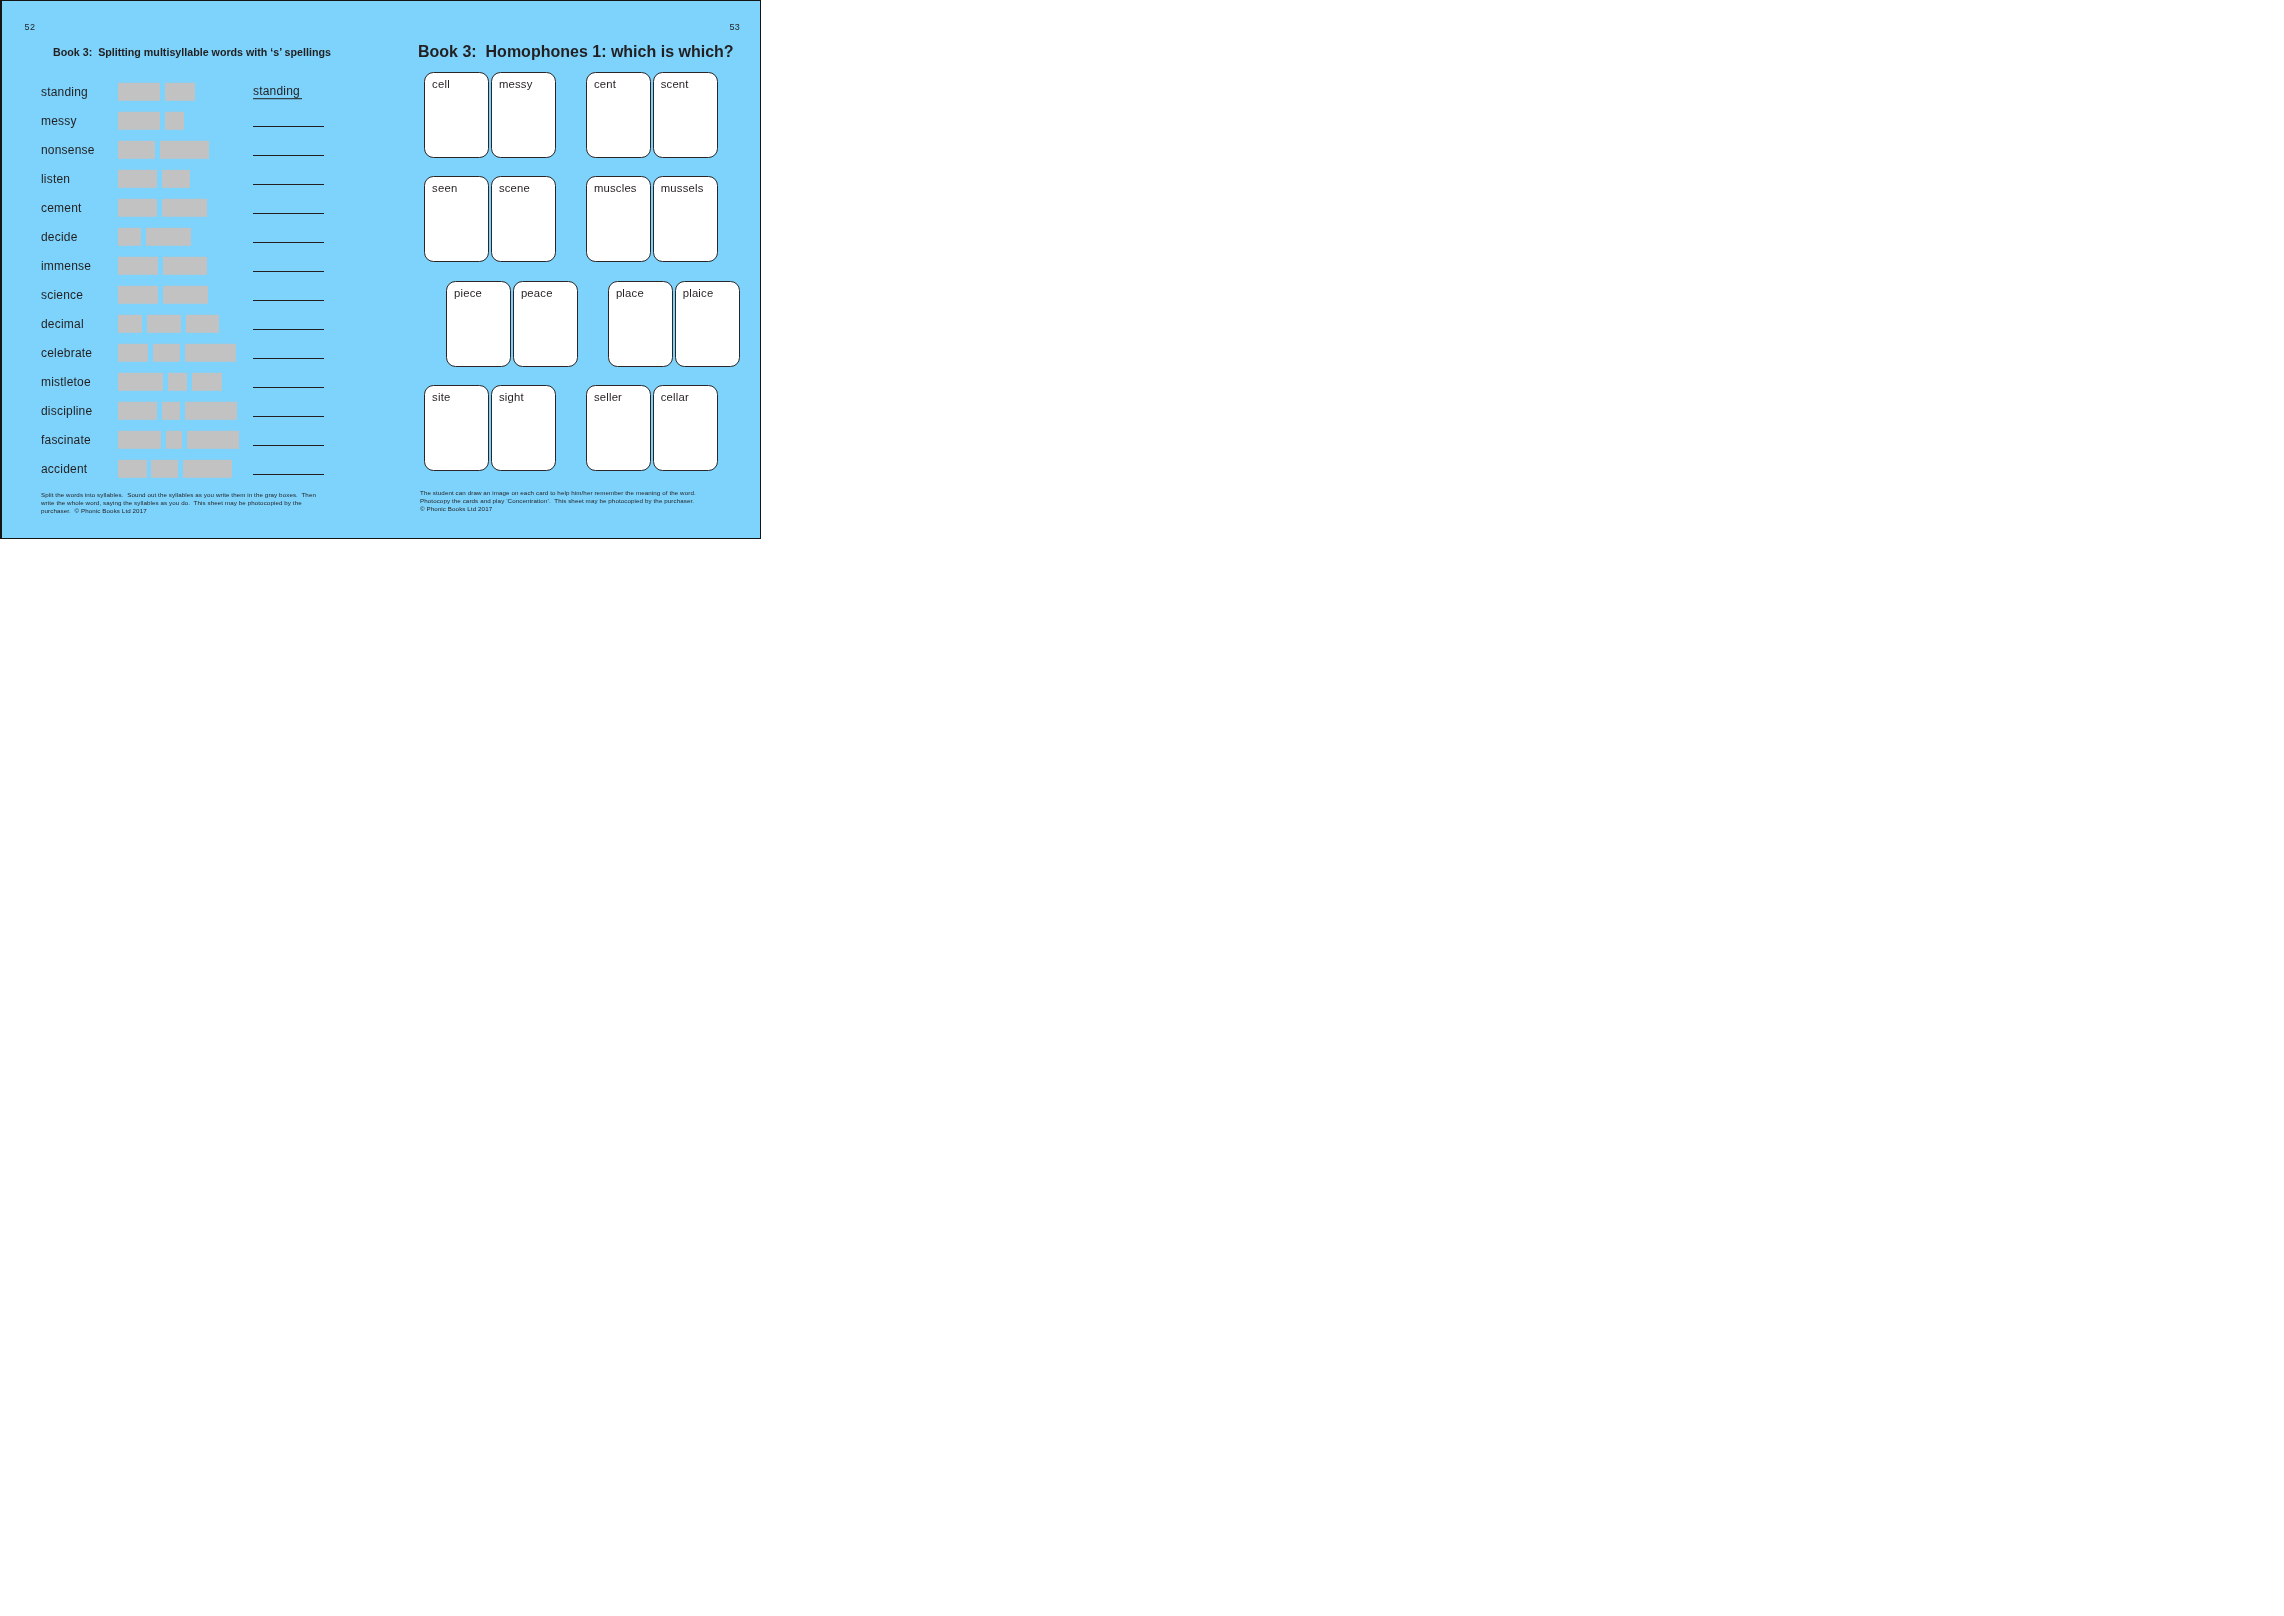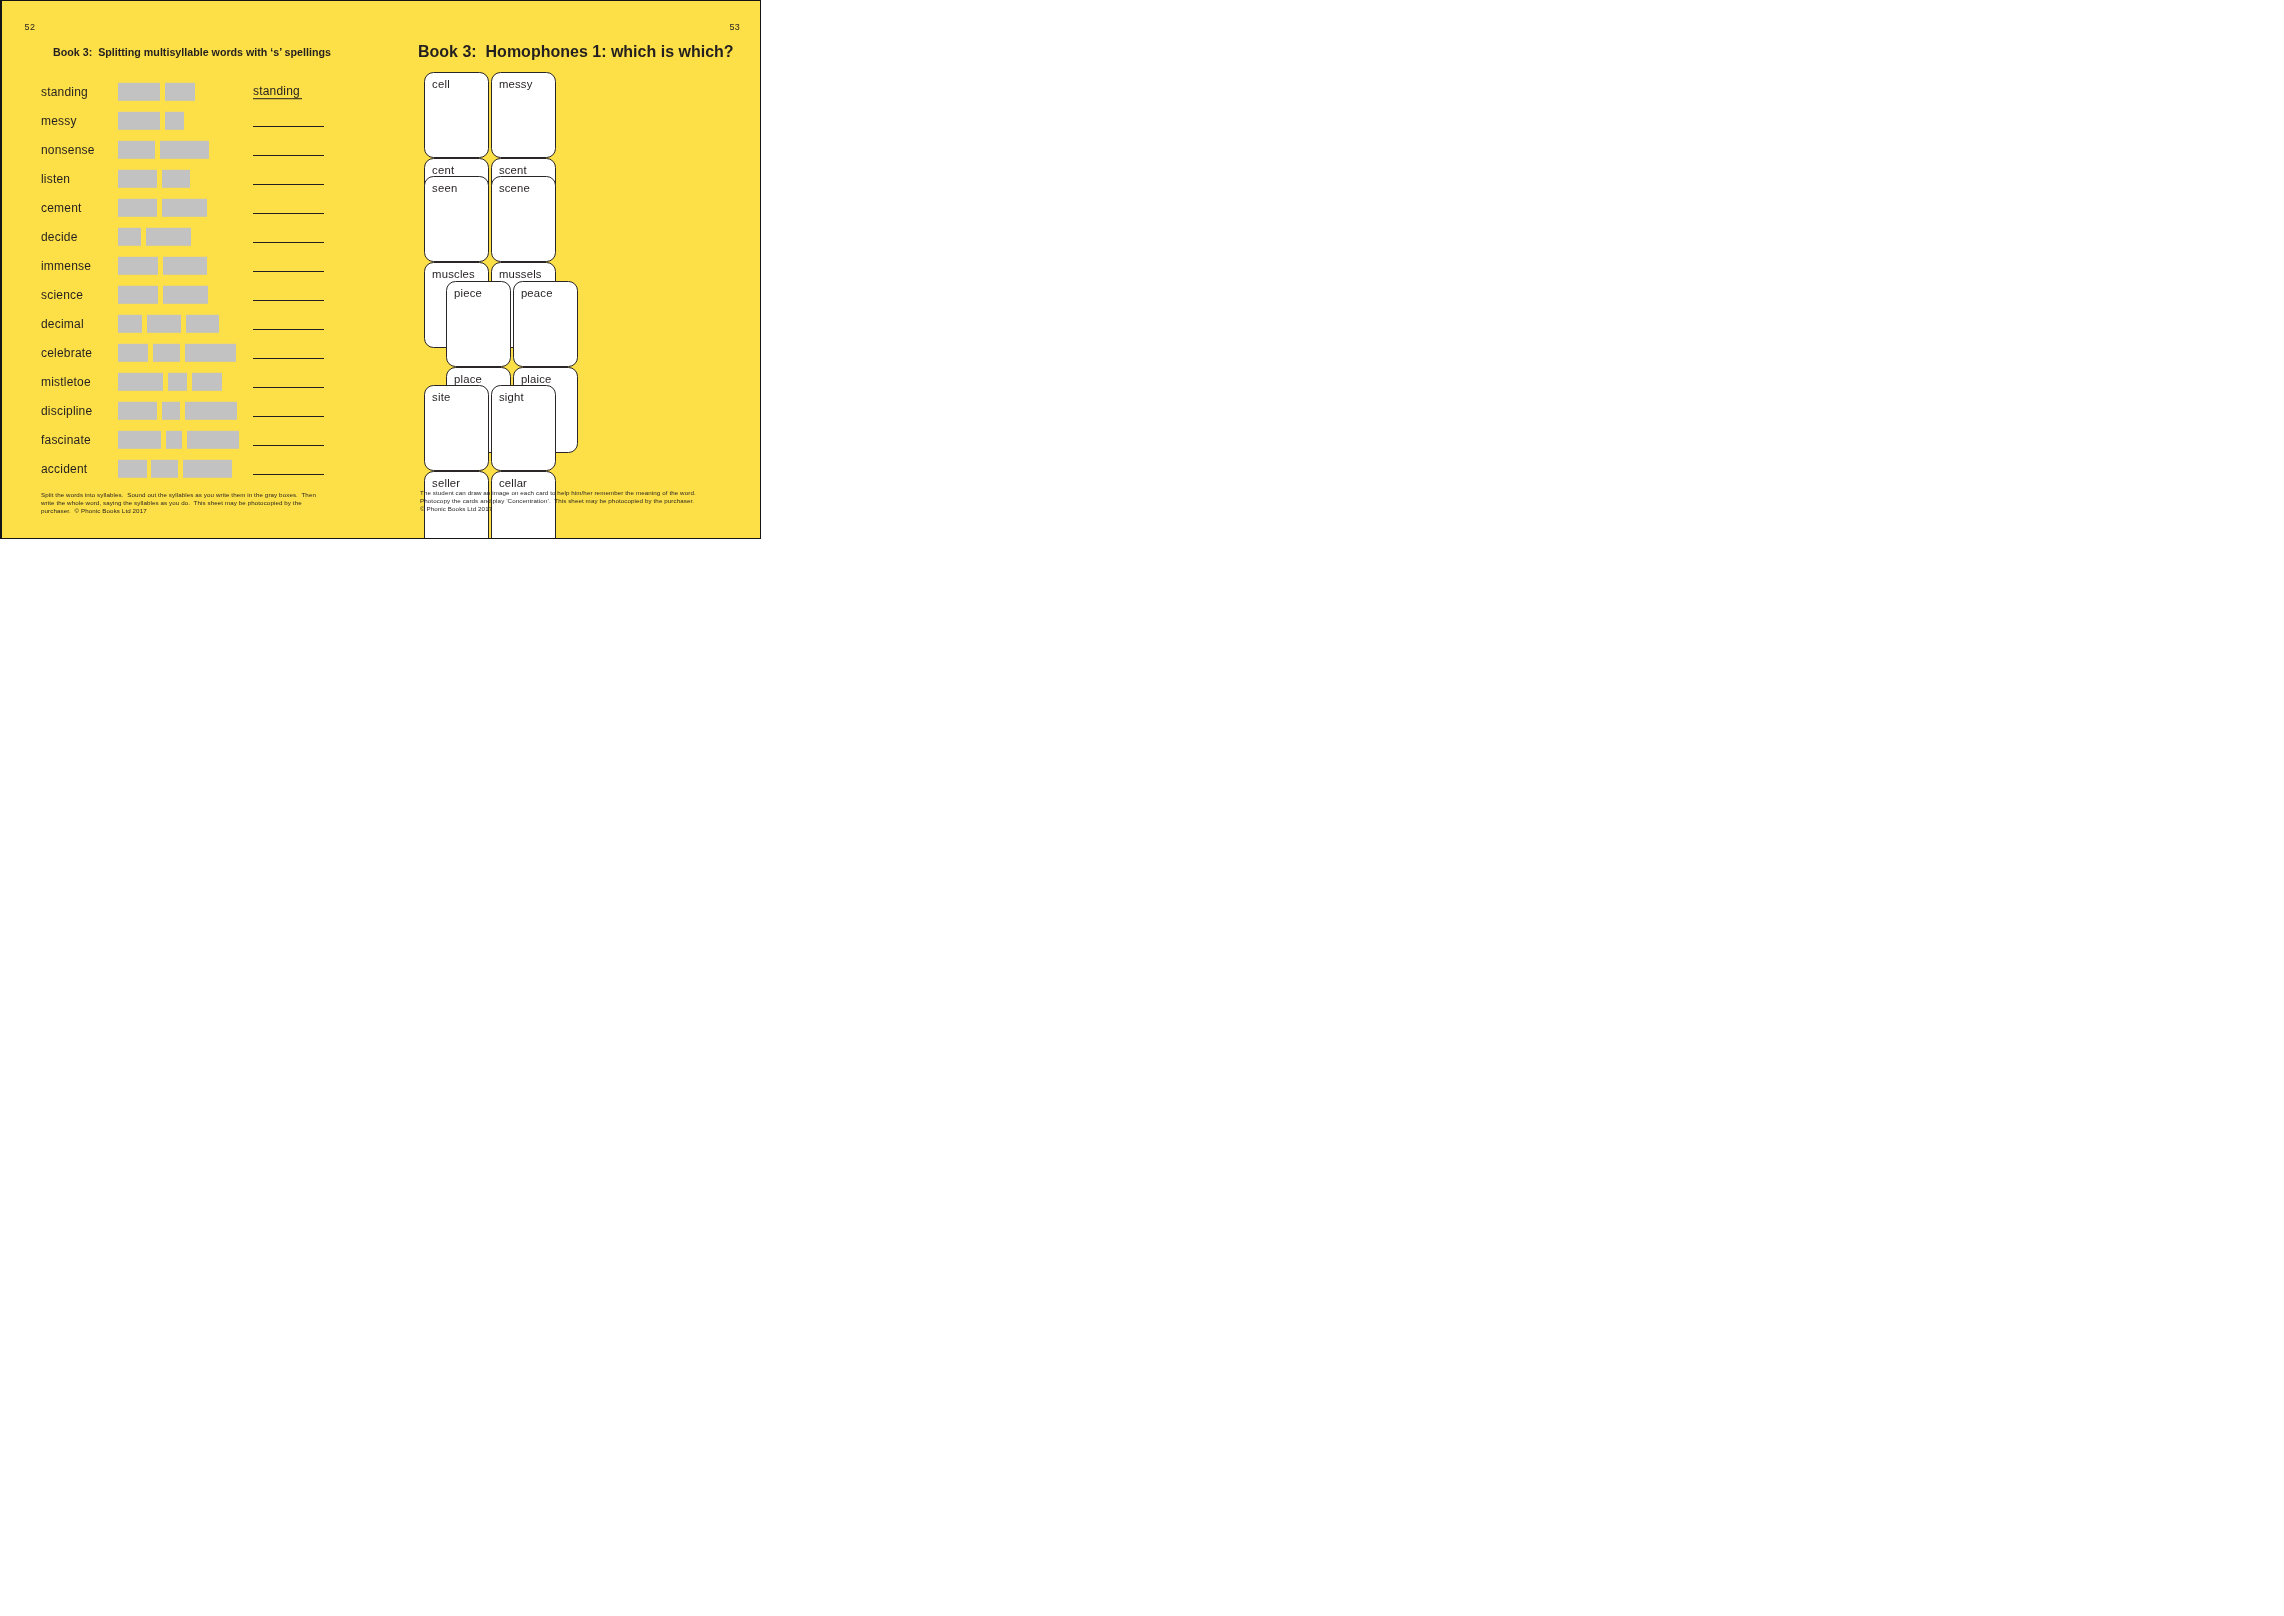--- a/index.html
+++ b/index.html
@@ -1,19 +1,19 @@
 <!DOCTYPE html>
 <html style="font-size:9.5px"><head>
 <meta charset="utf-8">
 <style>
   html,body{margin:0;padding:0;background:#ffffff;}
   #sheet{
     position:relative;
     width:761px;height:539px;
-    background:#fde047;
+    background:#7dd3fc;
     box-sizing:border-box;
     border-top:1.8px solid #141414;
     border-left:2.4px solid #141414;
     border-right:1.2px solid #141414;
     border-bottom:1.8px solid #141414;
     font-family:"Liberation Sans","DejaVu Sans",sans-serif;
     color:#231f20;
     overflow:hidden;
   }
   .pagenum{position:absolute;top:21.4px;font-size:9px;letter-spacing:0.3px;}
@@ -27,21 +27,21 @@
   #word-rows{position:absolute;left:39px;top:76px;width:299px;}
   .wrow{position:relative;height:29px;}
   .wword{position:absolute;left:0;top:50%;transform:translateY(-50%);font-size:12px;letter-spacing:0.2px;}
   .wboxes{position:absolute;left:77px;top:50%;transform:translateY(-50%);display:flex;gap:4.8px;}
   .sylbox{height:18.4px;background:#c2c2c2;}
   .wanswer{position:absolute;left:212px;top:0;width:74px;height:100%;}
   .example{position:absolute;left:0;top:50%;transform:translateY(-50%);font-size:12px;letter-spacing:0.2px;border-bottom:1.2px solid #231f20;padding:0 2.4px 0.6px 0;}
   .blank-line{position:absolute;left:0;top:20px;width:71px;border-bottom:1.2px solid #231f20;}
 
   
-  .crow{position:absolute;left:422px;display:flex;flex-direction:column;}
+  .crow{position:absolute;left:422px;display:flex;}
   .cgroup{display:flex;gap:1.8px;}
   .cgroup.first{margin-right:30px;}
   .card{
     width:65px;height:86px;
     box-sizing:border-box;
     border:1.2px solid #2a2627;
     border-radius:9.5px;
     background:#fff;
     padding:4.8px 3.6px 0 7.1px;
     font-size:11.3px;letter-spacing:0.2px;

